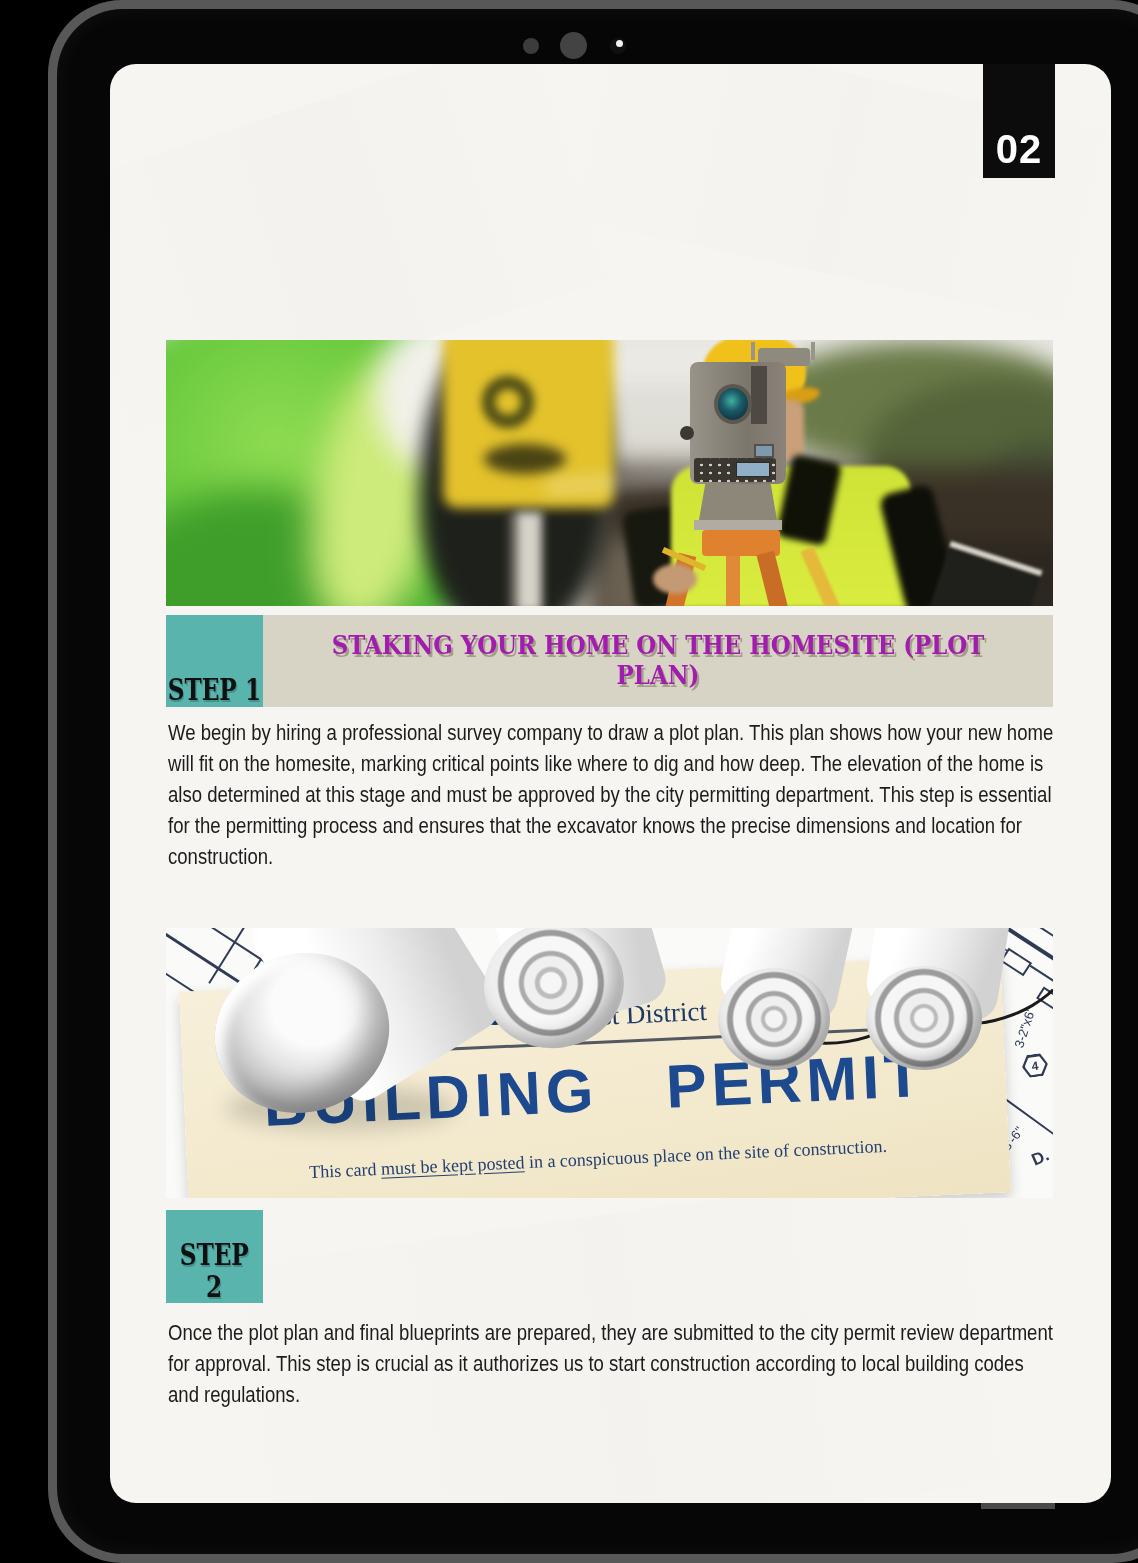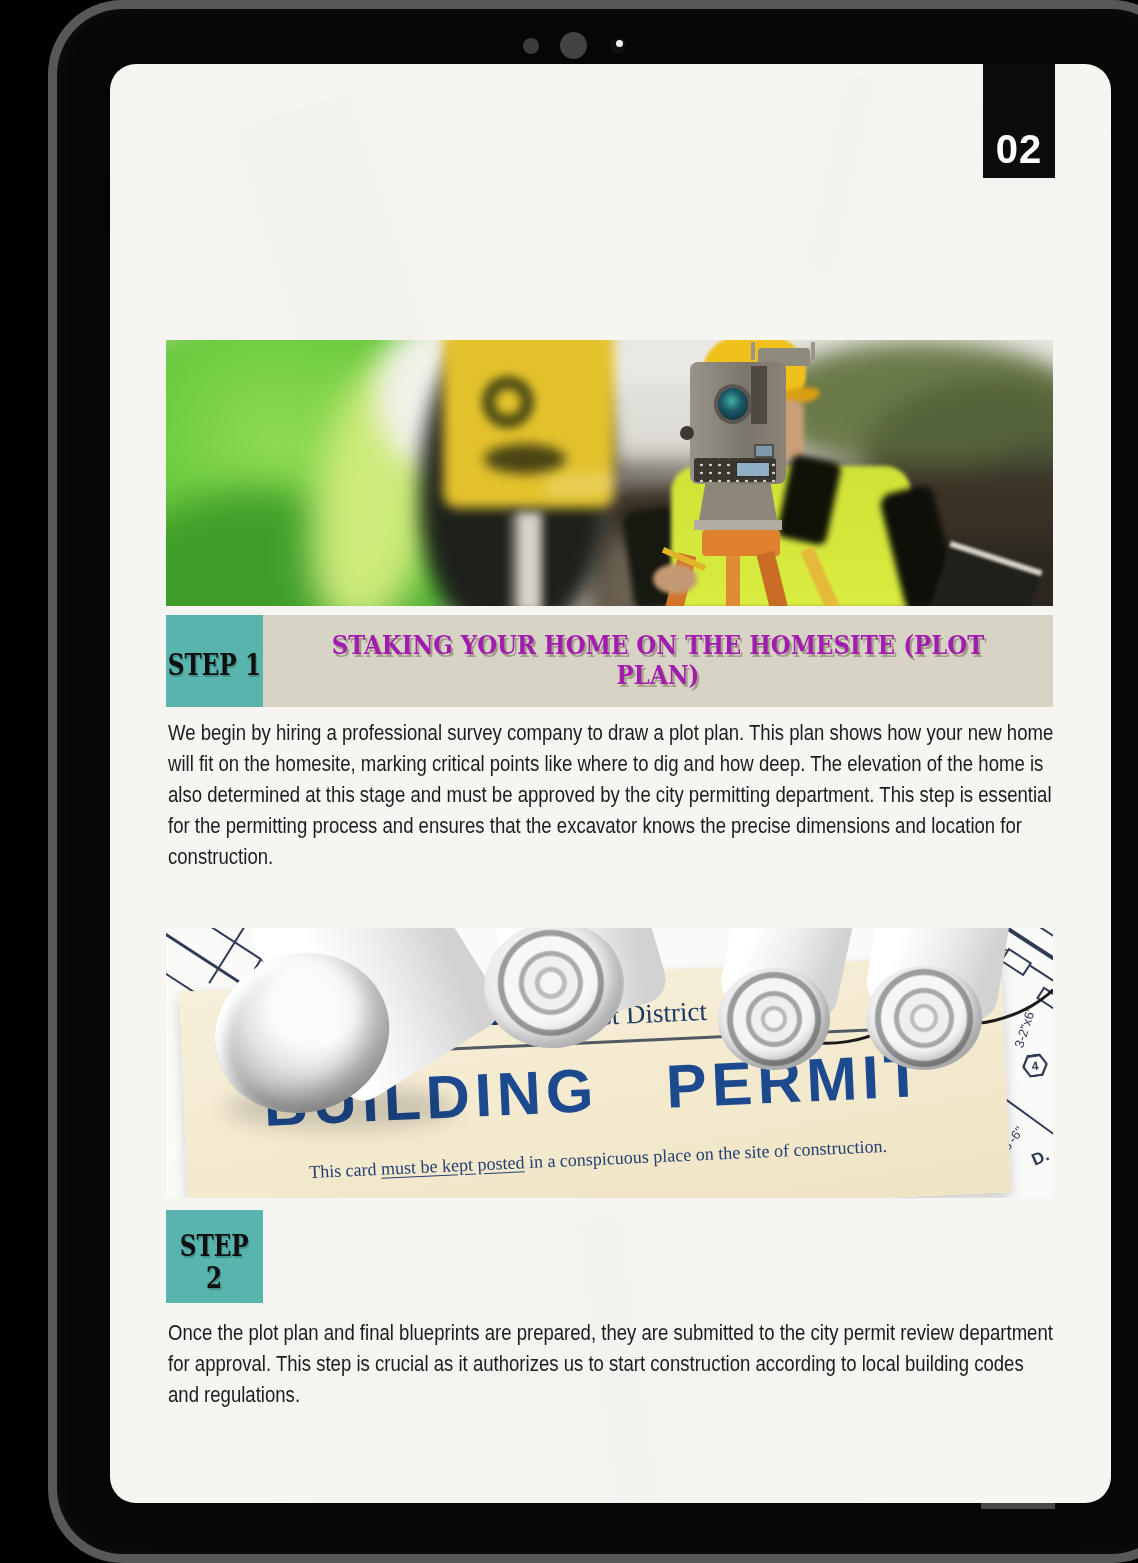--- a/index.html
+++ b/index.html
@@ -40,24 +40,24 @@
       font-family:"DejaVu Serif", serif; font-weight:bold; font-size:66px; color:#121212;
       letter-spacing:1px; white-space:nowrap; }
   .page-title span { display:inline-block; transform:scaleX(.88);
       -webkit-text-stroke:1.2px #121212; text-shadow:2px 2px 0 rgba(0,0,0,.12); }
 
   
   .step-row { position:absolute; left:56px; width:887px; display:flex; }
   .step-row-1 { top:551px; height:92px; }
   .step-row-2 { top:1146px; height:93px; }
   .step-badge { width:97px; background:#58b4ad; display:flex; flex-direction:column;
-      justify-content:center; align-items:center; padding-top:7px;
+      justify-content:flex-end; align-items:center; padding-top:7px;
       font-family:"DejaVu Serif", serif; font-weight:bold; font-size:29px; color:#101010;
       text-shadow:1.5px 1.5px 0 rgba(0,40,40,.25); }
-  .step-row-2 .step-badge { justify-content:center; padding-top:12px; line-height:1.08; }
+  .step-row-2 .step-badge { padding-top:12px; line-height:1.08; }
   .step-badge span { display:block; transform:scaleX(.8); white-space:nowrap; text-align:center; }
   .step-heading { flex:1; background:#d8d4c5; display:flex; align-items:center; justify-content:center;
       text-align:center; font-family:"DejaVu Serif", serif; font-weight:bold; font-size:26px;
       color:#a21caf; line-height:1.15; }
   .step-heading span { display:inline-block; width:774px; transform:scaleX(.88);
       text-shadow:2.5px 2.5px 0 rgba(122,112,90,.55); }
 
   
   .para { position:absolute; left:58px; width:1029px; transform:scaleX(.863);
       transform-origin:left top; font-size:21.5px; line-height:31px; color:#1c1c1c; }

